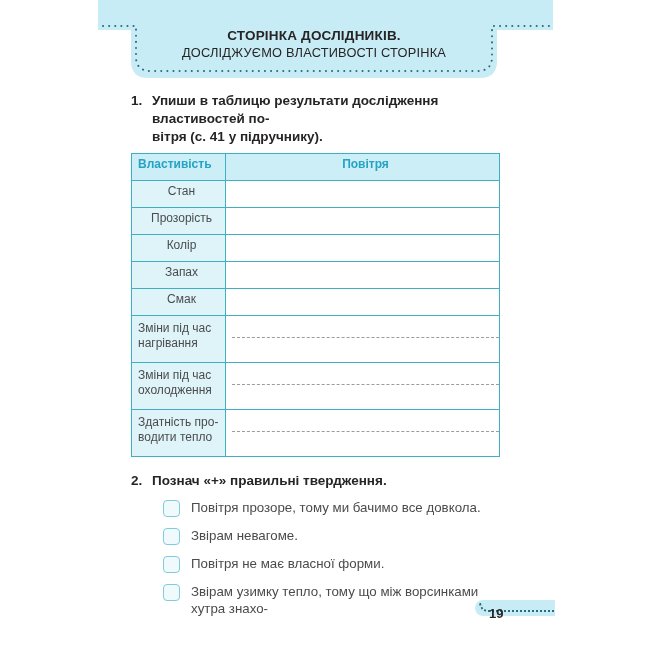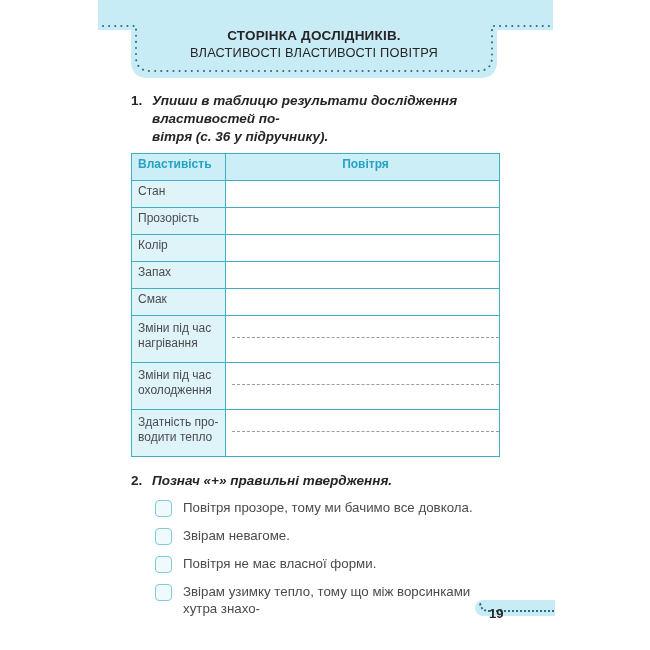--- a/index.html
+++ b/index.html
@@ -16,50 +16,50 @@
     text-align:center;padding-top:27px;color:#272425;
   }
   .header-title{font-size:13.5px;font-weight:bold;letter-spacing:.2px;line-height:17px;}
   .header-subtitle{font-size:12.8px;letter-spacing:.2px;line-height:17px;}
 
   
   .main{position:absolute;left:131px;top:92px;width:372px;}
 
   .task-head{display:flex;font-weight:bold;font-size:13.5px;line-height:18px;color:#272425;}
   .task-num{width:21px;flex:0 0 21px;}
-  .task-text{flex:1;font-style:italic;}
+  .task-text{flex:1;}
 
   
   table.props{
     border-collapse:collapse;margin-top:7px;width:369px;
     table-layout:fixed;
   }
   table.props th,table.props td{
     border:1.5px solid #3fafc4;
     font-size:12px;
     padding:0 0 6px 6px;
     vertical-align:middle;
   }
   table.props th{
     background:#cceef6;color:#25a3c4;font-weight:bold;height:20px;
   }
   th.col-prop{width:87px;text-align:left;}
   th.col-air{padding:0;}
   td.label{
     background:#def4f9;color:#4c4c4e;line-height:15px;
   }
-  tr.single td{height:20px;}
+  tr.single td{height:20px;text-align:center;}
   tr.tall td{height:40px;}
   td.answer{background:#ffffff;padding:0 8px;}
   .dashline{border-top:1.6px dashed #9c9c9c;width:100%;margin-top:2px;}
 
   
   .task2{margin-top:15px;}
   .items{margin-top:9px;padding-left:24px;}
-  .item{display:flex;gap:11px;margin-bottom:10px;align-items:flex-start;}
+  .item{display:flex;gap:11px;margin-bottom:10px;align-items:flex-start;margin-left:8px;}
   .checkbox{
     flex:0 0 15px;width:15px;height:15px;margin-top:1px;
     background:#f0fafc;border:1.7px solid #7fccdd;border-radius:4px;
   }
   .item-text{
     width:341px;font-size:13.3px;line-height:17px;color:#4b4b4d;
   }
   .item-text .stretch{text-align:justify;text-align-last:justify;}
 
   
@@ -81,30 +81,30 @@
 <body>
 
 <svg class="header-svg" width="650" height="85" aria-hidden="true">
   <rect x="98" y="0" width="455" height="30" fill="#c8ecf5"></rect>
   <path d="M131 0 H497 V61 Q497 78 480 78 H148 Q131 78 131 61 Z" fill="#c8ecf5"></path>
   <path d="M103 26 H136 V57 Q136 71 151 71 H477 Q492 71 492 57 V26 H549" fill="none" stroke="#2a6e7e" stroke-width="2" stroke-dasharray="0.1 6" stroke-linecap="round"></path>
 </svg>
 
 <div class="header-text">
   <div class="header-title">СТОРІНКА ДОСЛІДНИКІВ.</div>
-  <div class="header-subtitle">ВЛАСТИВОСТІ ВЛАСТИВОСТІ ПОВІТРЯ</div>
+  <div class="header-subtitle">ДОСЛІДЖУЄМО ВЛАСТИВОСТІ СТОРІНКА</div>
 </div>
 
 <div class="main">
 
   <div class="task-head">
     <div class="task-num">1.</div>
     <div class="task-text">
       <div>Упиши в таблицю результати дослідження властивостей по-</div>
-      <div>вітря (с. 36 у підручнику).</div>
+      <div>вітря (с. 41 у підручнику).</div>
     </div>
   </div>
 
   <table class="props">
     <thead>
       <tr>
         <th class="col-prop">Властивість</th>
         <th class="col-air">Повітря</th>
       </tr>
     </thead>

